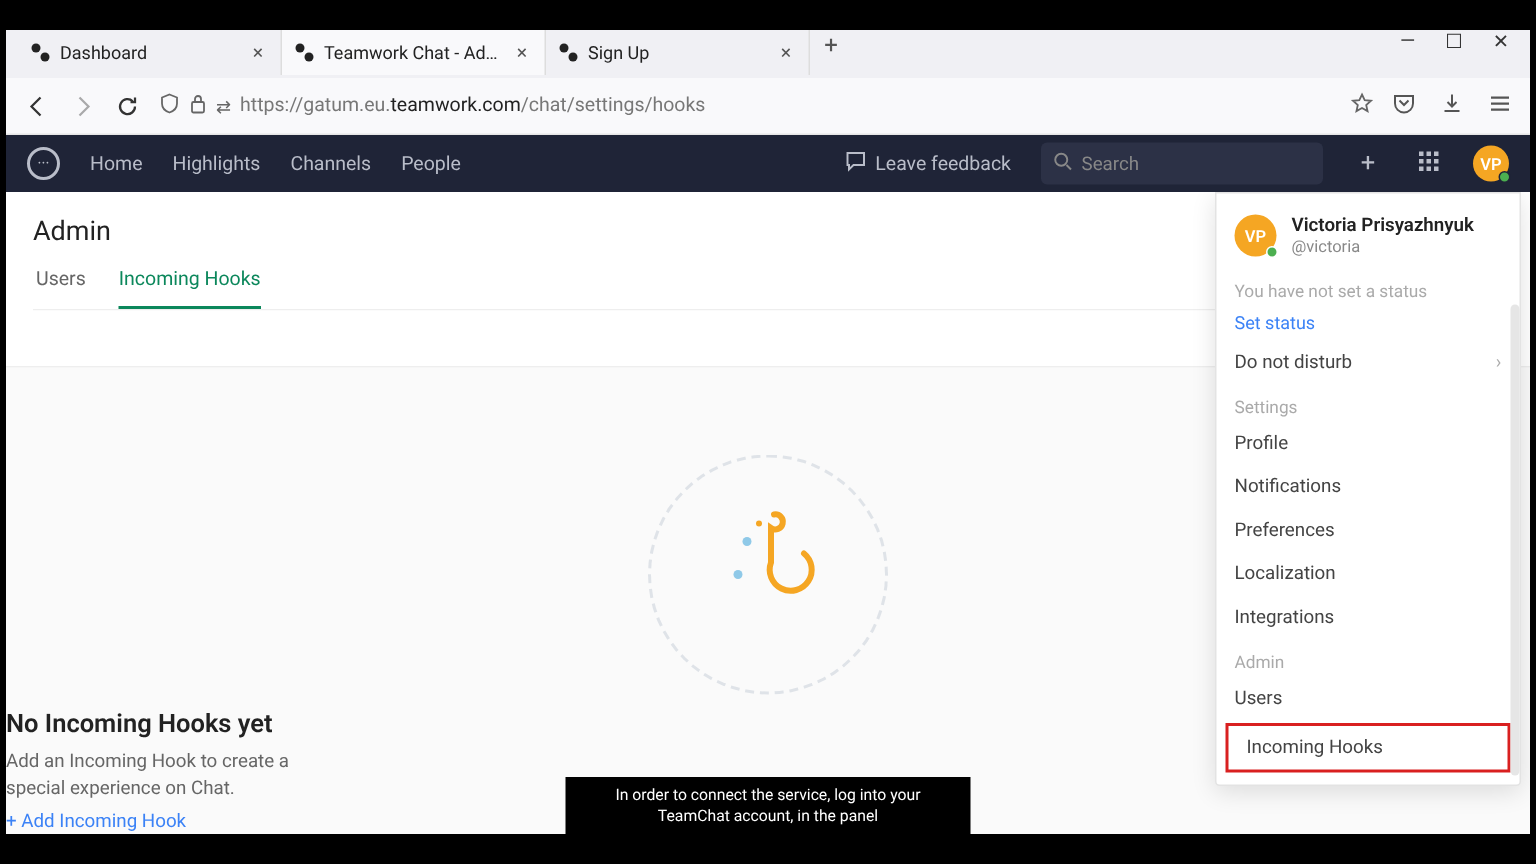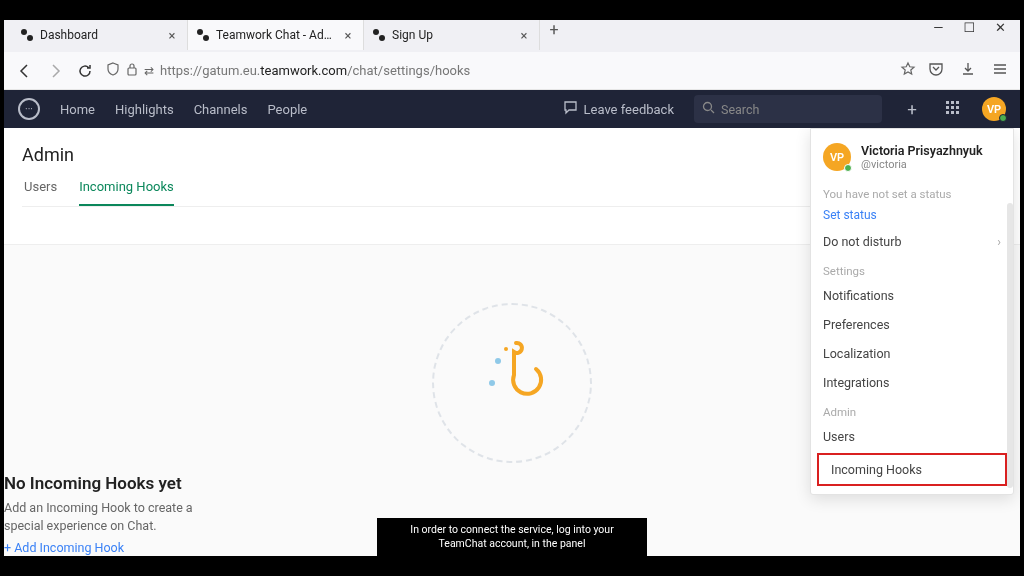--- a/index.html
+++ b/index.html
@@ -239,20 +239,21 @@
           <div class="handle">@victoria</div>
         </div>
       </div>
       <div class="muted">You have not set a status</div>
       <div class="link">Set status</div>
       <div class="item">
         <span>Do not disturb</span>
         <span style="color:#aaa">›</span>
       </div>
       <div class="section">Settings</div>
+      <div class="item">Profile</div>
       <div class="item">Notifications</div>
       <div class="item">Preferences</div>
       <div class="item">Localization</div>
       <div class="item">Integrations</div>
       <div class="section">Admin</div>
       <div class="item">Users</div>
       <div class="item highlight">Incoming Hooks</div>
       <div class="dropdown-scroll"></div>
     </div>
 

